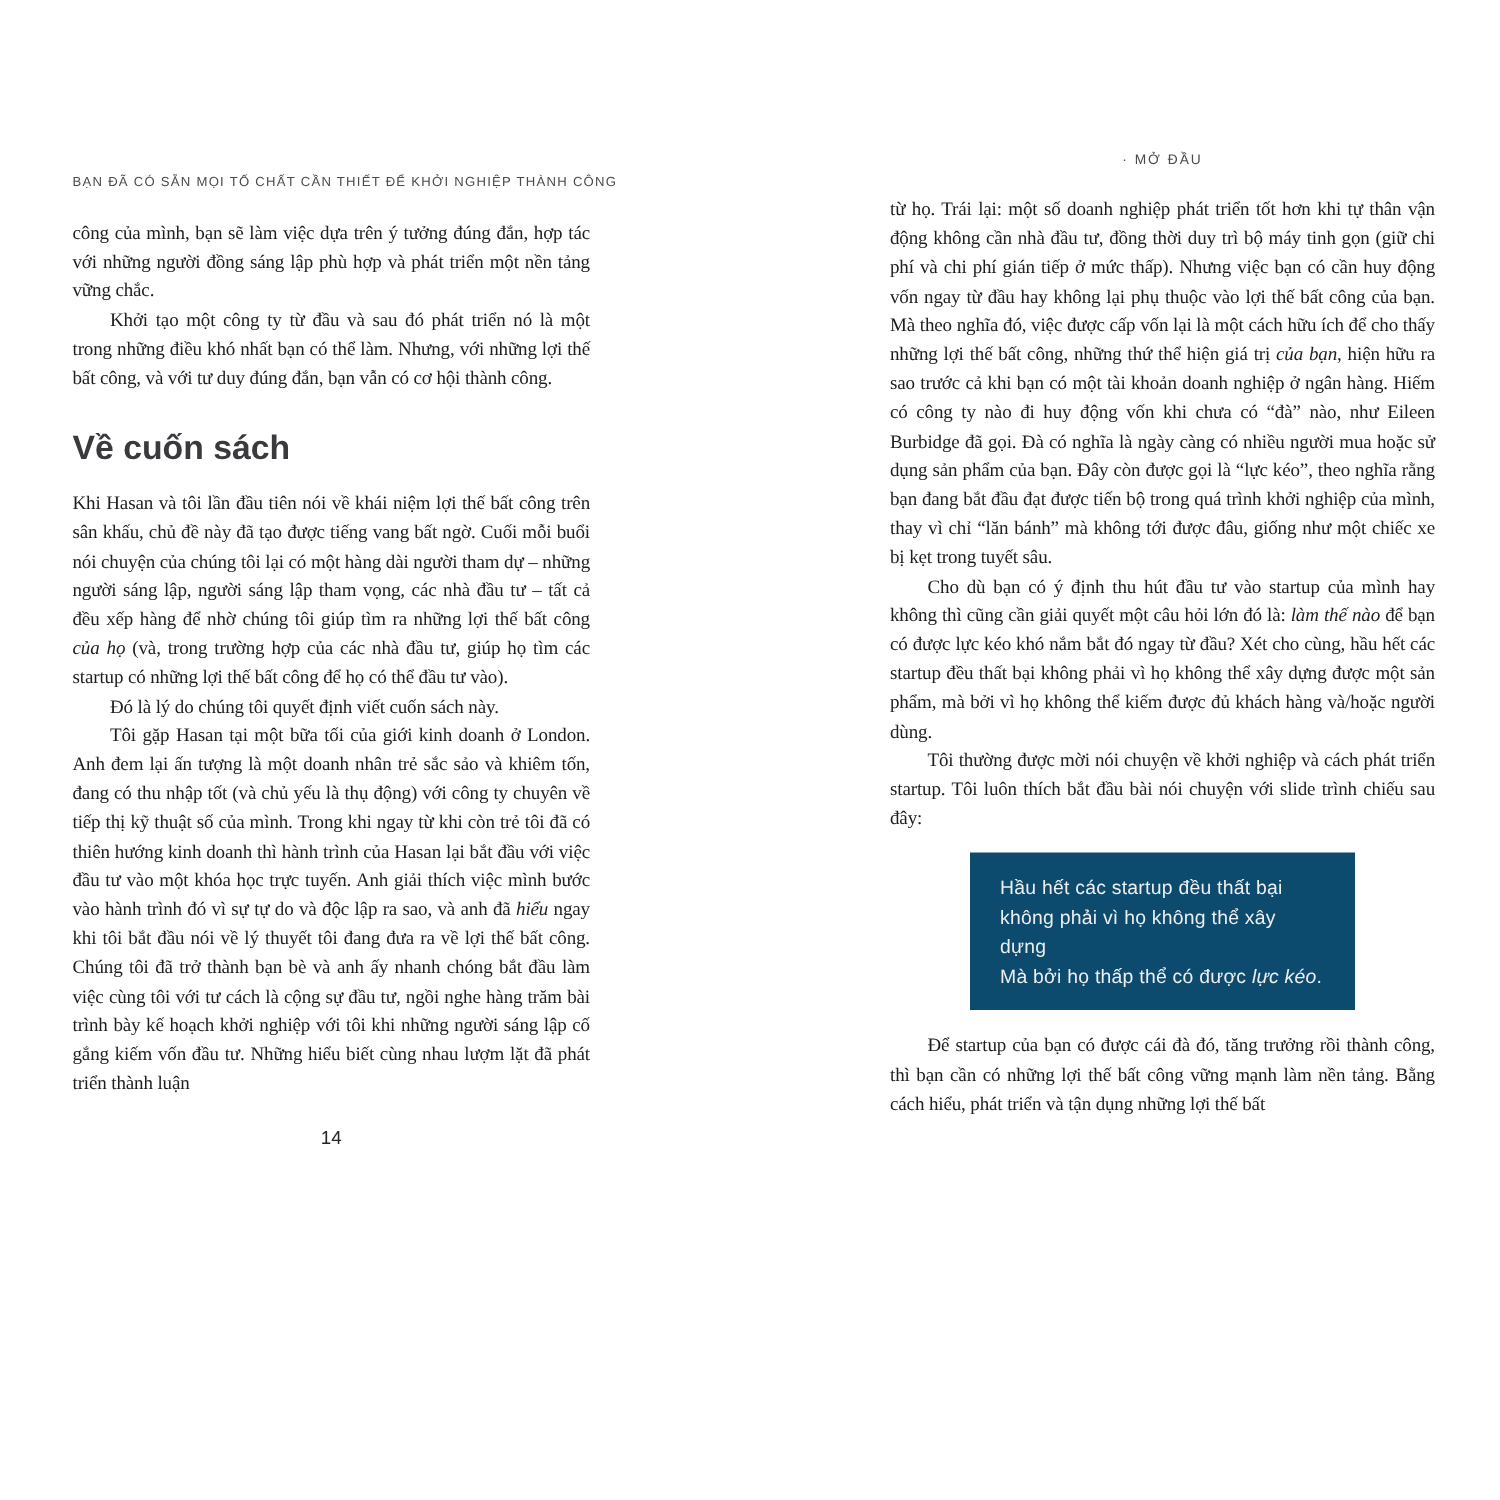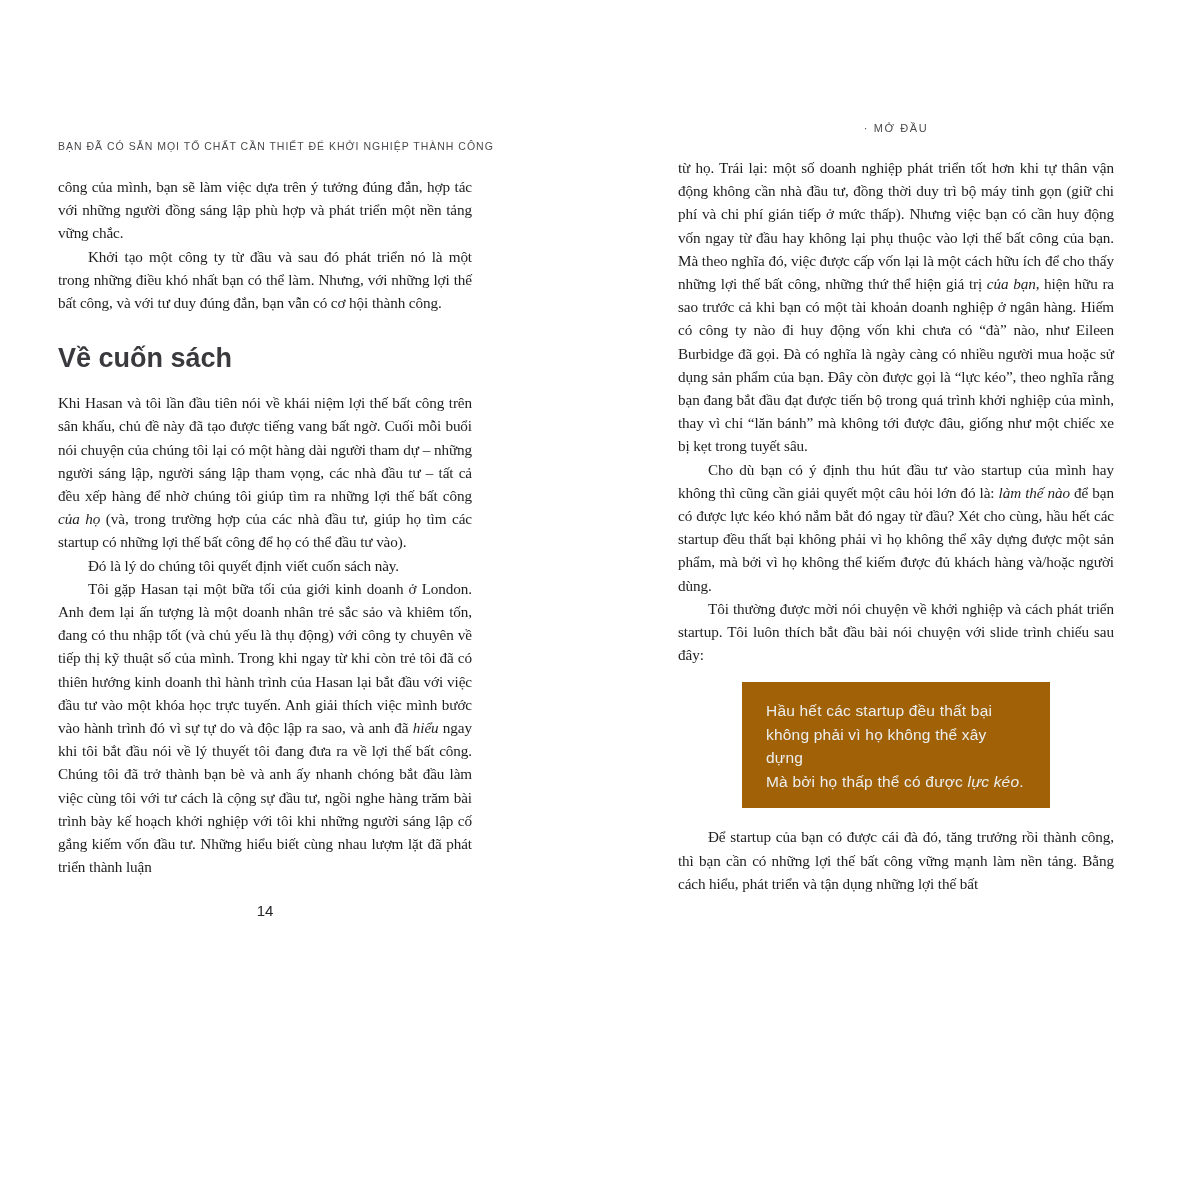--- a/index.html
+++ b/index.html
@@ -7,21 +7,21 @@
     position: relative;
     width: 1200px;
     height: 1200px;
     background: #ffffff;
     overflow: hidden;
     font-family: "Liberation Serif", "DejaVu Serif", serif;
     color: #1d1d1f;
   }
   .page-col { position: absolute; }
   .page-left  { left: 58px;  top: 140px; width: 414px; }
-  .page-right { left: 678px; top: 122px; width: 436px; }
+  .page-right { left: 712px; top: 122px; width: 436px; }
 
   .running-head {
     font-family: "Liberation Sans", "DejaVu Sans", sans-serif;
     font-size: 10.5px;
     letter-spacing: 1px;
     color: #4a4a4e;
     text-align: center;
     white-space: nowrap;
     font-weight: 500;
   }
@@ -46,21 +46,21 @@
     font-size: 27px;
     font-weight: 700;
     color: #3a3a3e;
     margin: 29px 0 18px 0;
     line-height: 30px;
   }
 
   .slide-box {
     width: 308px;
     margin: 16px auto 17px auto;
-    background: #a16207;
+    background: #0c4a6e;
     padding: 17px 24px 15px 24px;
     box-sizing: border-box;
   }
   .slide-box p.slide-line {
     margin: 0;
     font-family: "Liberation Sans", "DejaVu Sans", sans-serif;
     font-size: 15.5px;
     line-height: 23.5px;
     letter-spacing: 0.2px;
     color: #eceeef;

